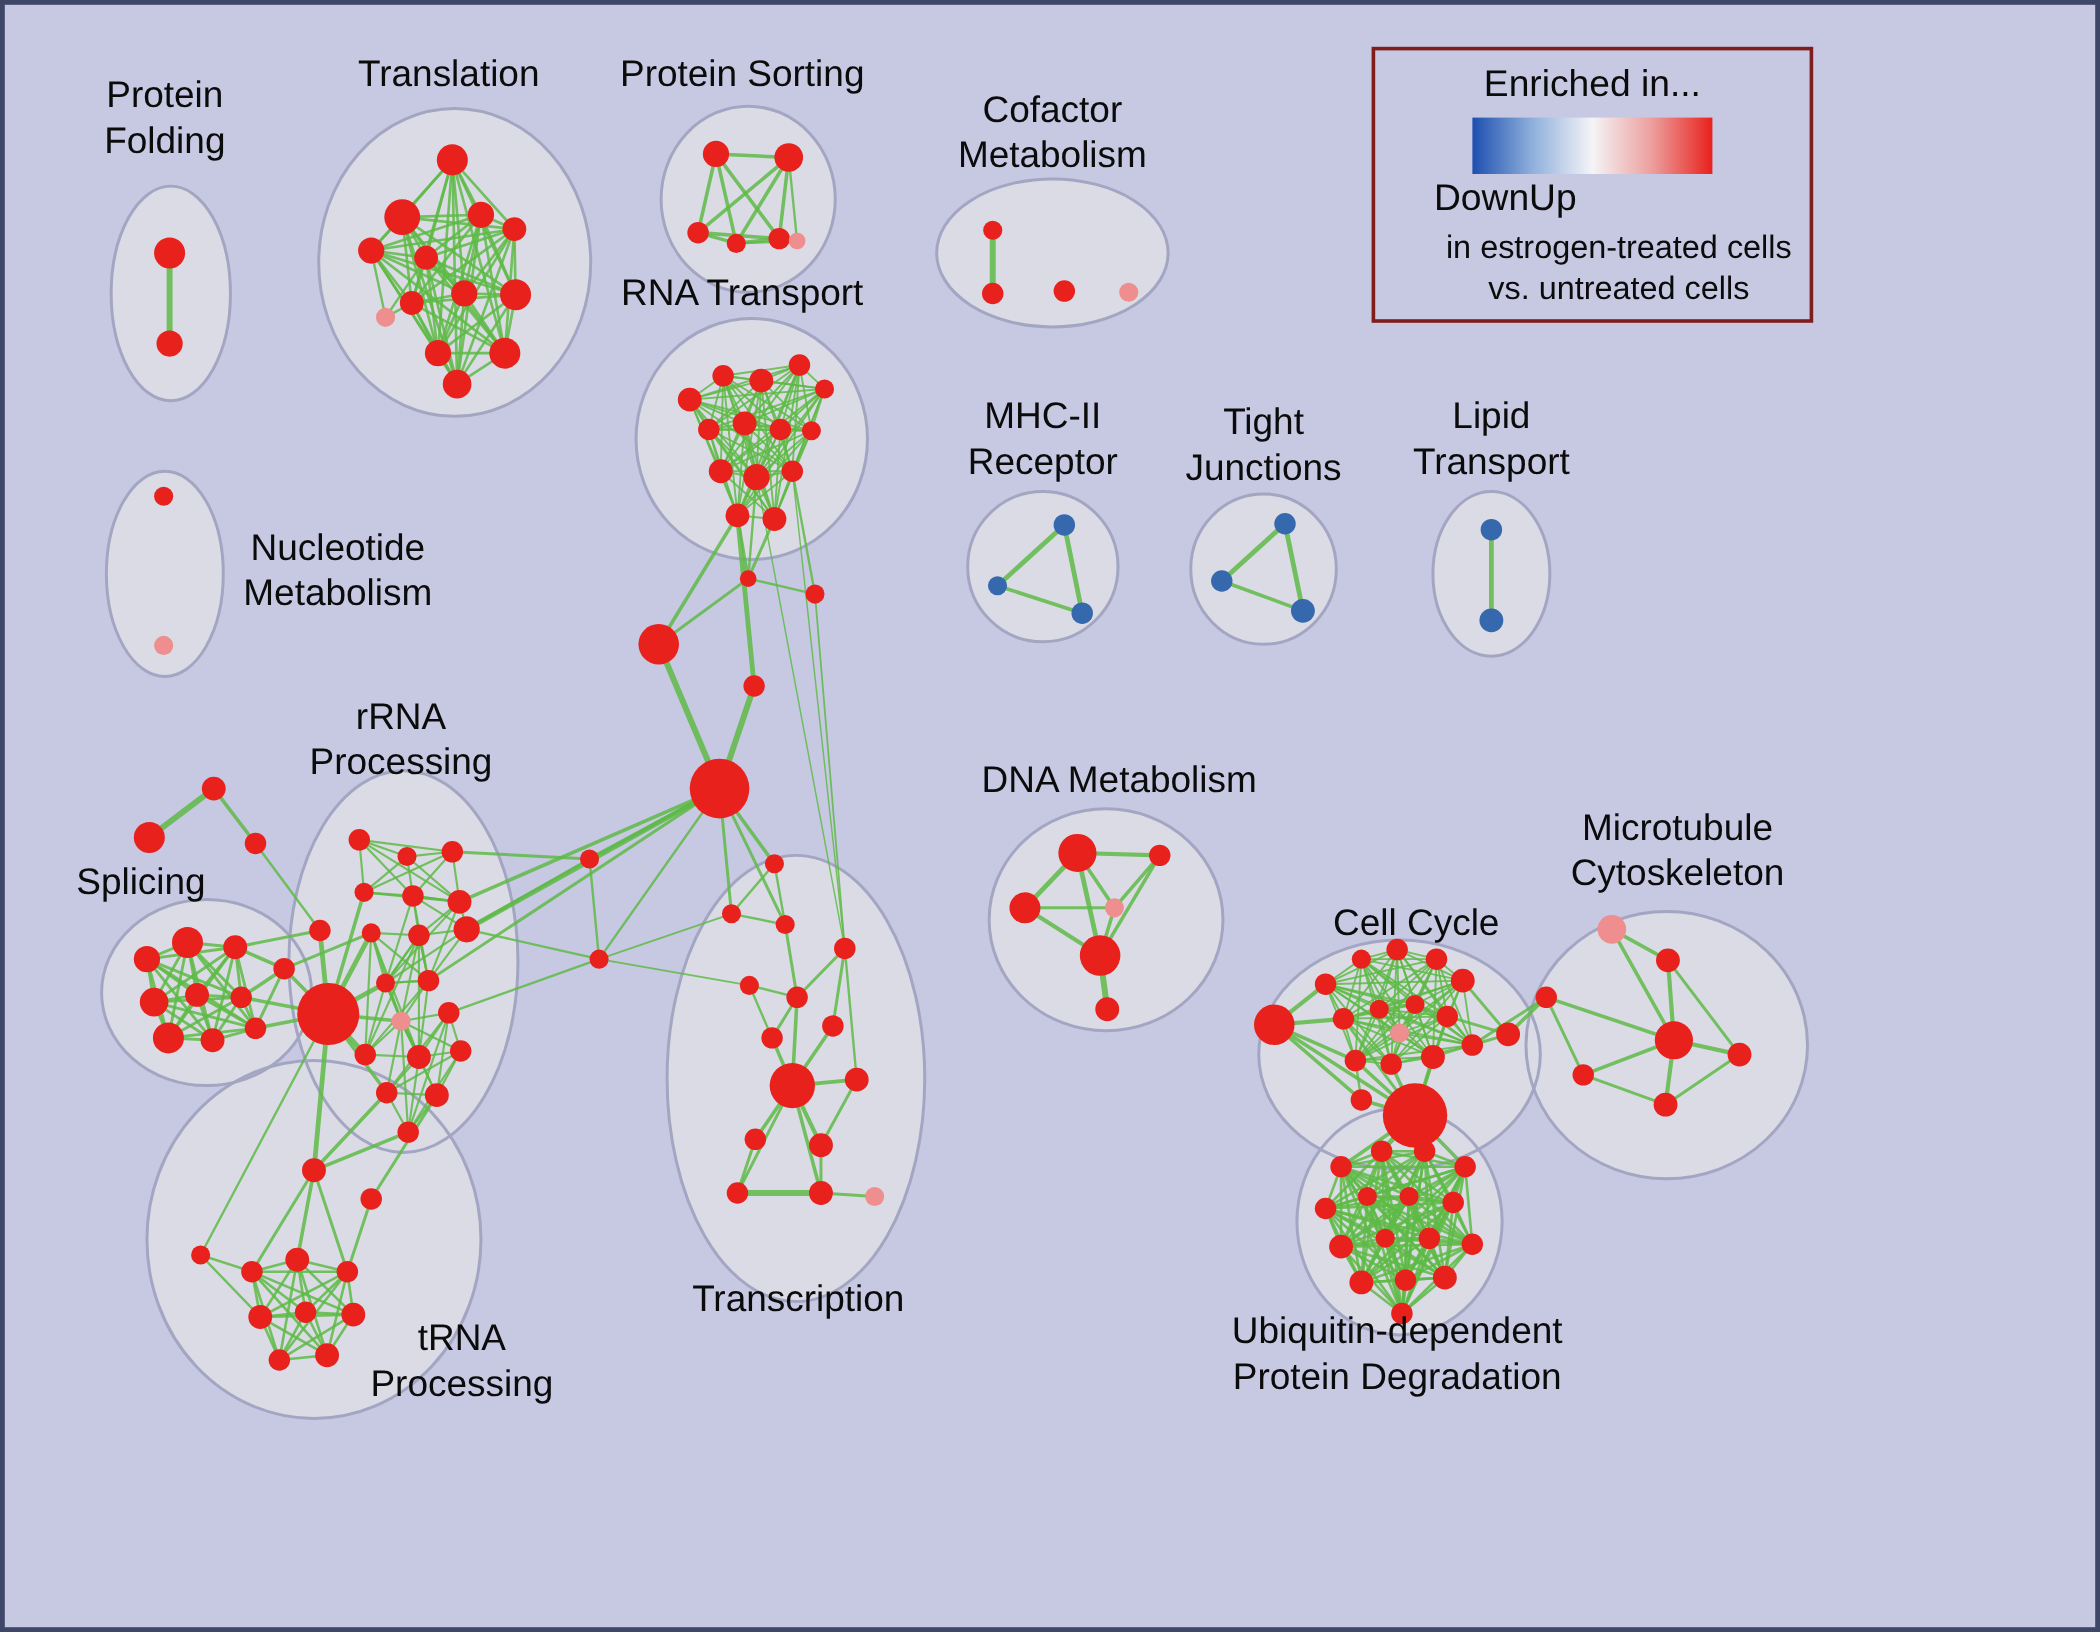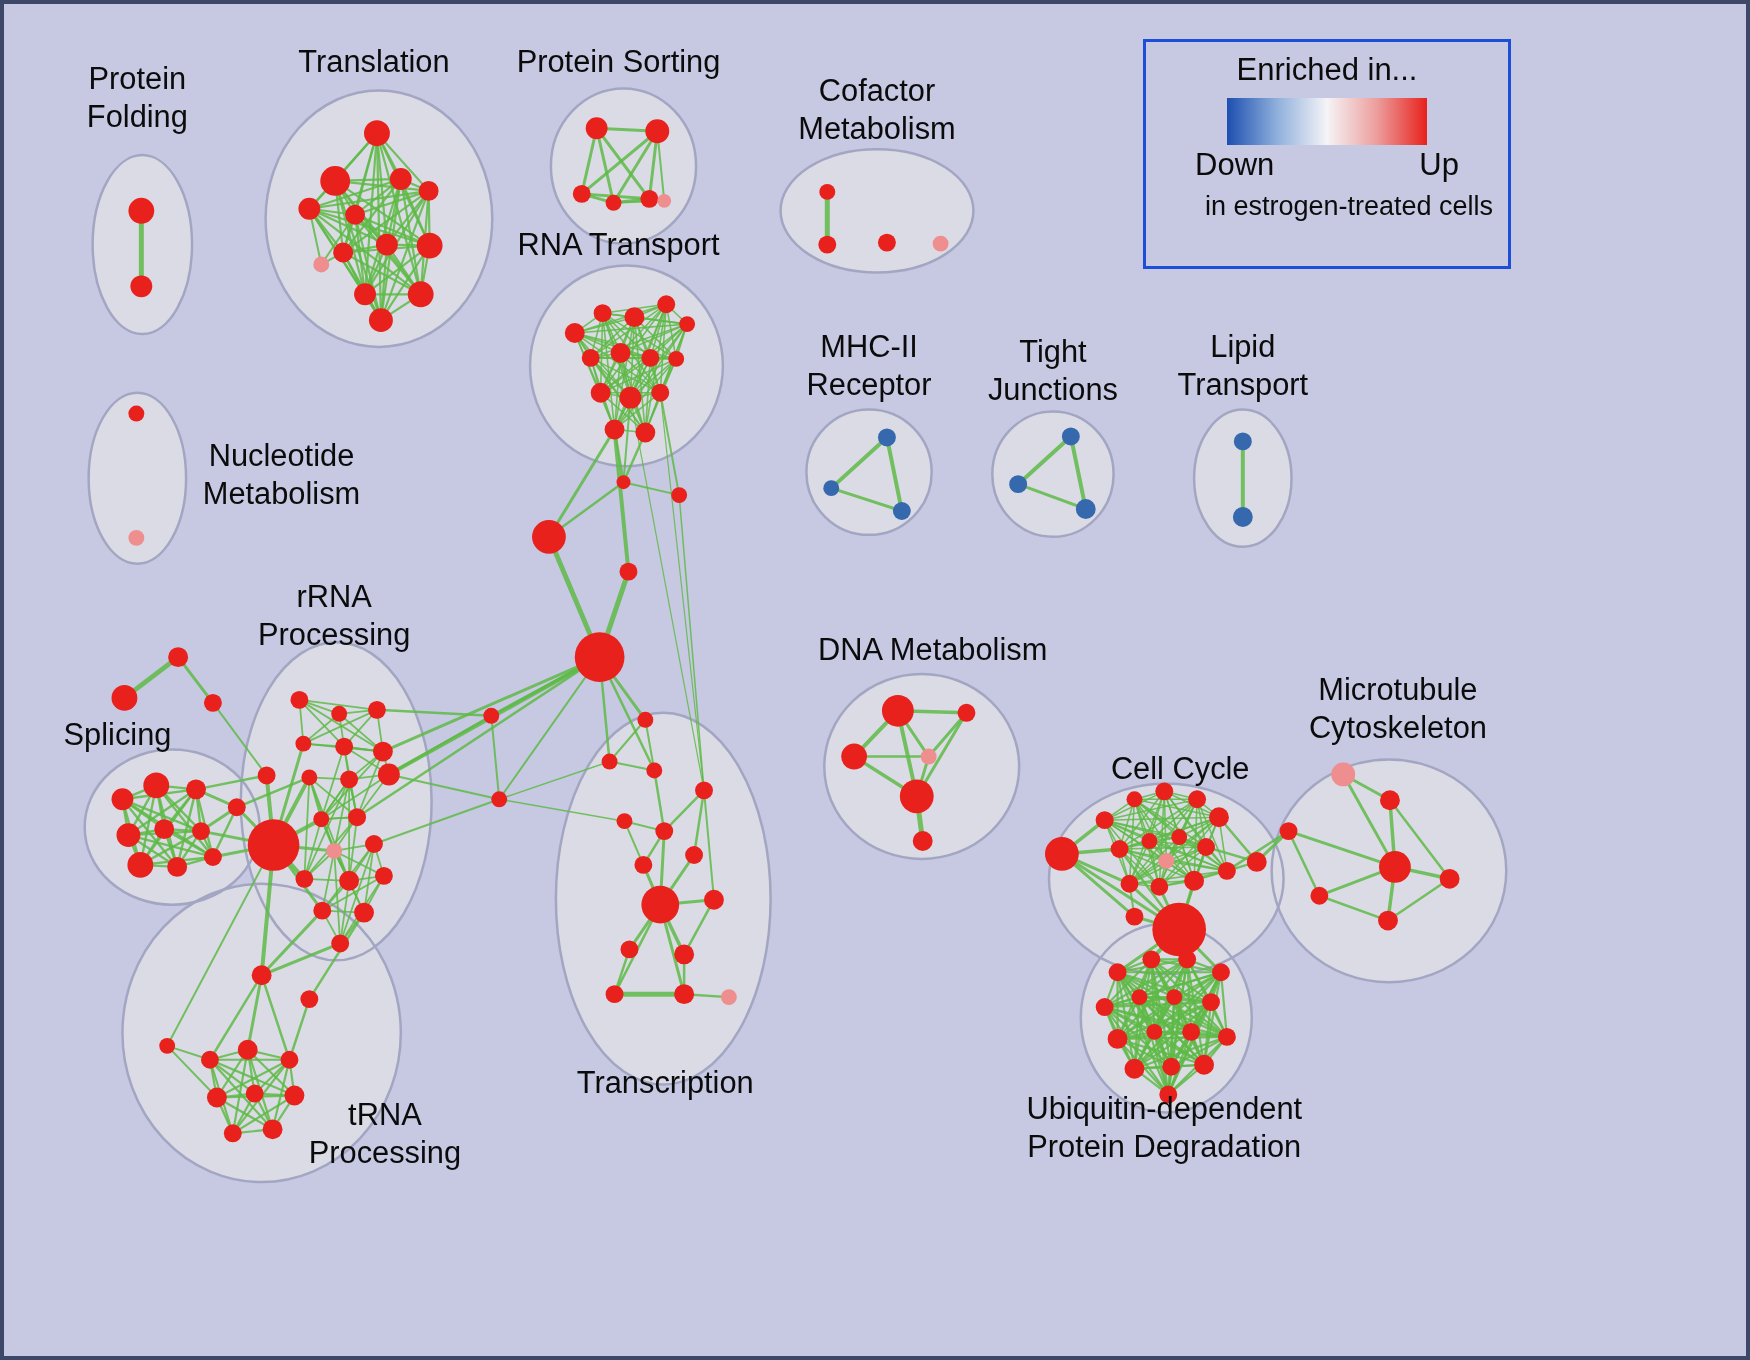--- a/index.html
+++ b/index.html
@@ -1,24 +1,24 @@
 <!DOCTYPE html>
 <html><head>
 <meta charset="utf-8">
 <style>
   html,body{margin:0;padding:0;}
   body{font-family:"Liberation Sans",sans-serif;}
   .frame{position:relative;width:1750px;height:1360px;box-sizing:border-box;overflow:hidden;}
   .frame svg{position:absolute;left:0;top:0;width:100%;height:100%;}
   .cluster-label{font-size:31px;fill:#0b0b0b;font-family:"Liberation Sans",sans-serif;}
   .legend{position:absolute;left:1139px;top:35px;width:368px;height:230px;box-sizing:border-box;
-          border:3px solid #1d4ed8;text-align:center;color:#0b0b0b;padding-top:10px;z-index:5;}
+          border:3px solid #7f1d1d;text-align:center;color:#0b0b0b;padding-top:10px;z-index:5;}
   .legend-title{font-size:31px;margin-bottom:10px;}
   .legend-bar{width:200px;height:47px;margin:0 auto;}
-  .legend-scale{display:flex;justify-content:space-between;width:264px;margin:2px auto 6px;font-size:31px;}
+  .legend-scale{display:flex;width:264px;margin:2px auto 6px;font-size:31px;}
   .legend-caption{font-size:27px;line-height:34px;margin-left:44px;}
 </style>
 </head>
 <body>
 
 <div class="frame" style="width: 1750px; height: 1360px; background: rgb(199, 200, 226); border: 4px solid rgb(63, 71, 104);">
   <svg id="network-svg" viewBox="0 0 1750 1360">
       <g>
         <ellipse cx="138" cy="242" rx="50" ry="90" fill="#dbdbe5"></ellipse>
         <ellipse cx="376" cy="216" rx="114" ry="129" fill="#dbdbe5"></ellipse>
@@ -906,14 +906,15 @@
     </svg>
 
   <div class="legend">
     <div class="legend-title">Enriched in...</div>
     <div class="legend-bar" style="background: linear-gradient(to right, rgb(29, 79, 176), rgb(143, 176, 220), rgb(245, 244, 247), rgb(236, 158, 156), rgb(232, 33, 29));"></div>
     <div class="legend-scale">
       <span>Down</span>
       <span>Up</span>
     </div>
     <div class="legend-caption">in estrogen-treated cells</div>
+    <div class="legend-caption">vs. untreated cells</div>
   </div>
 </div>
 
 </body></html>

